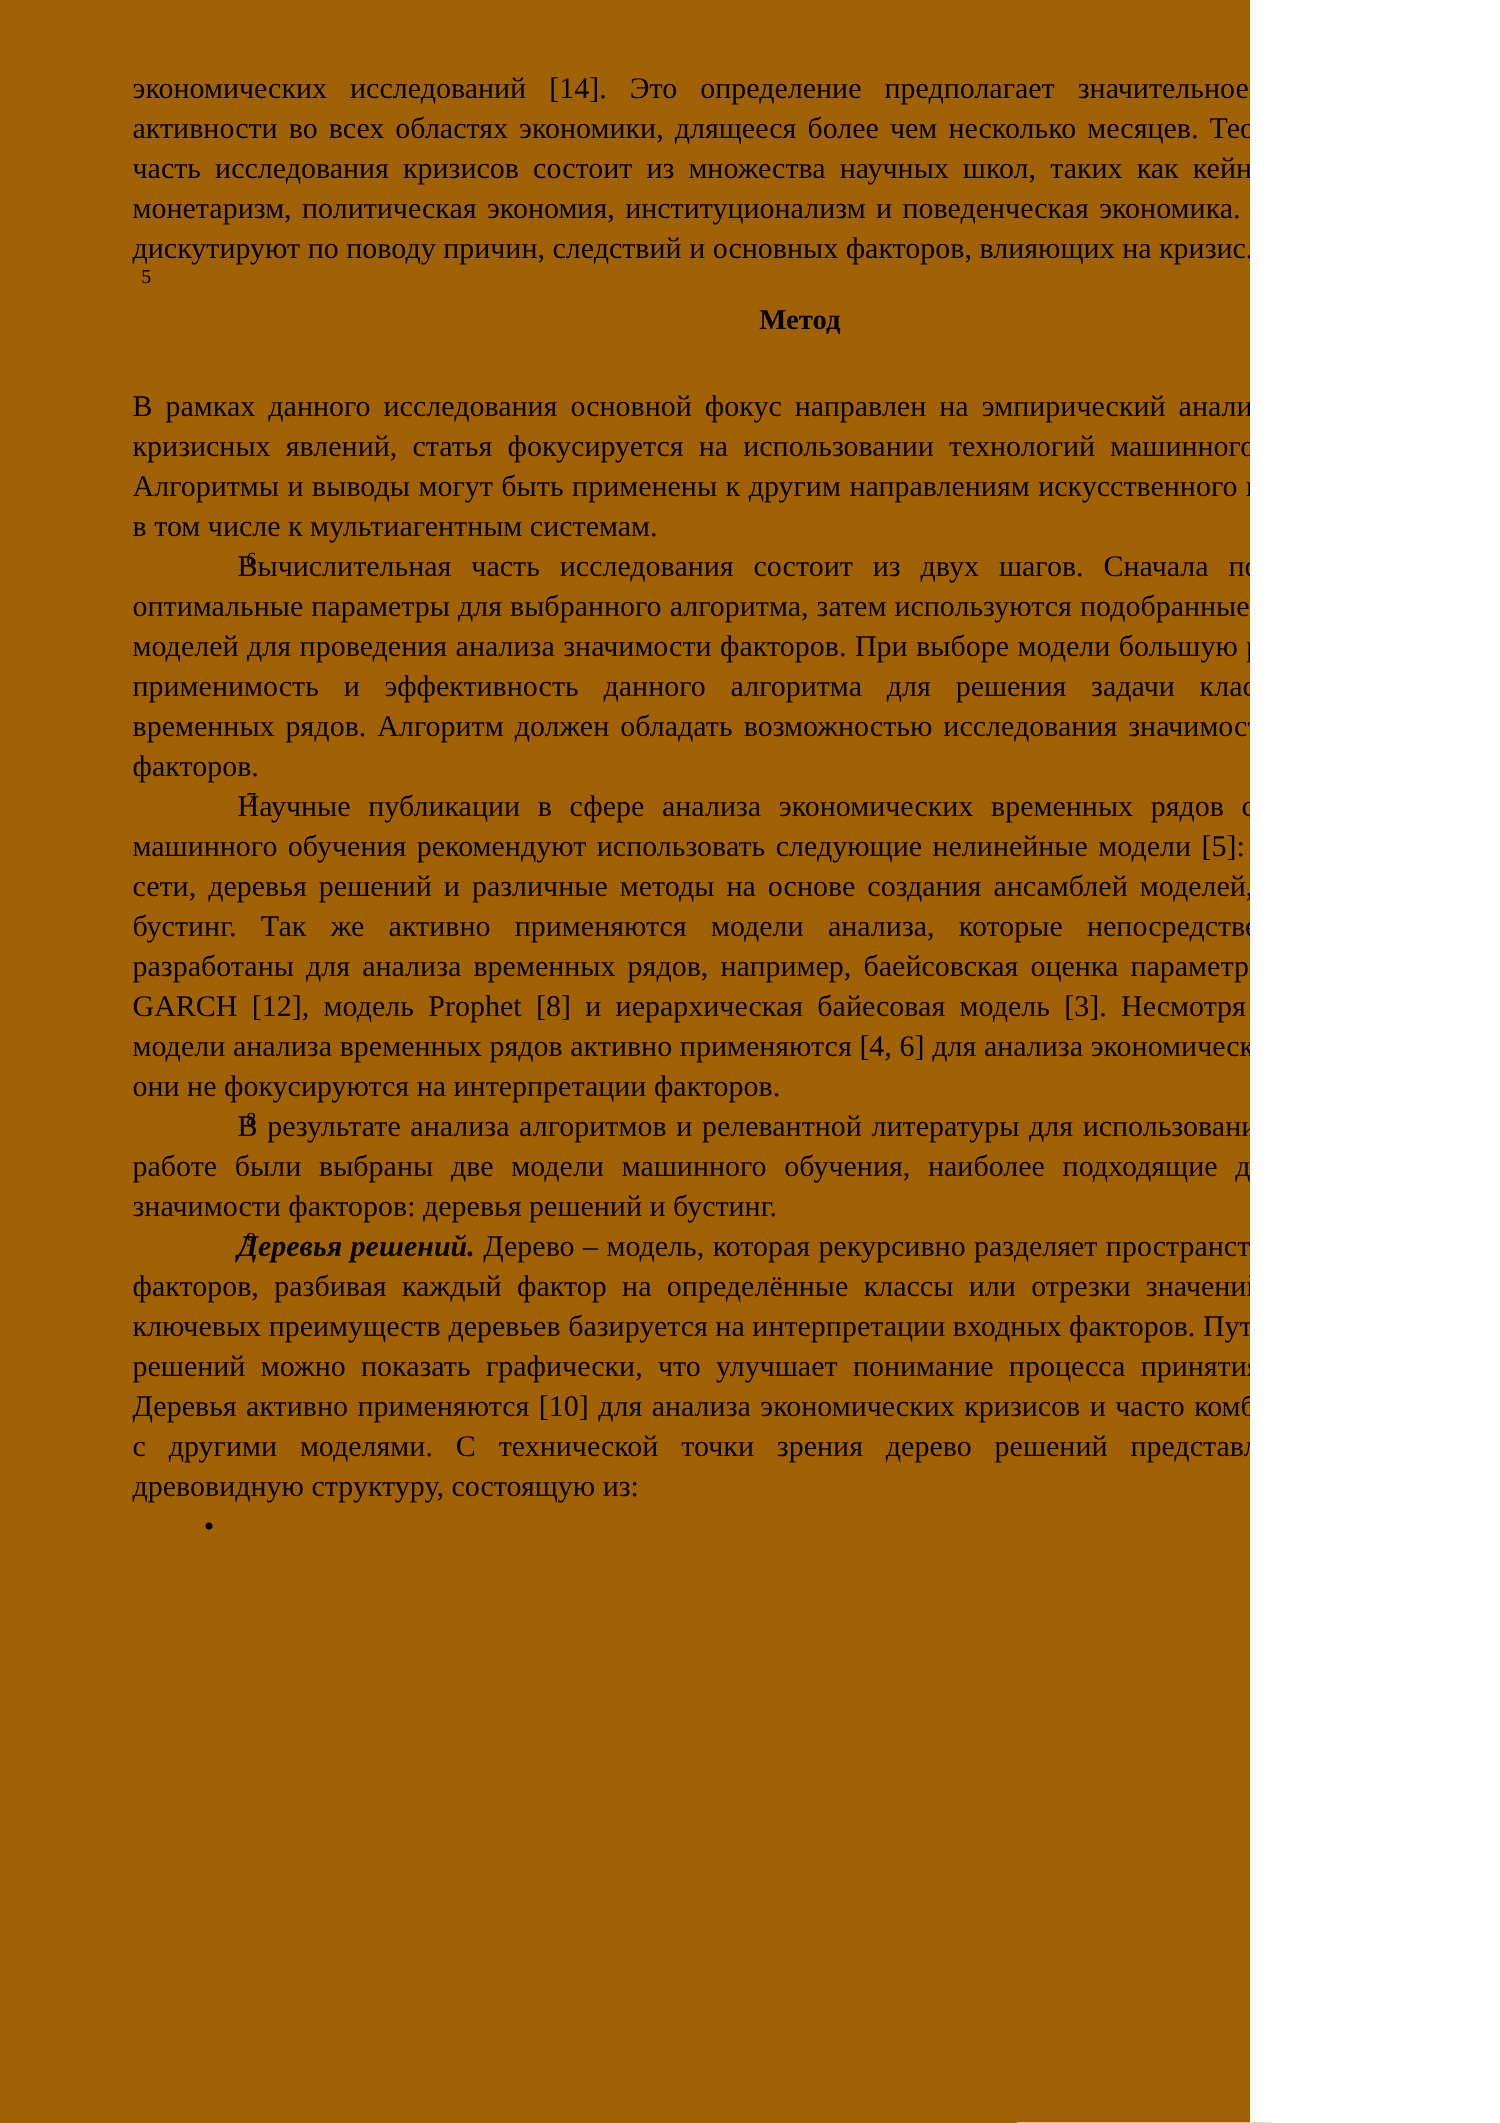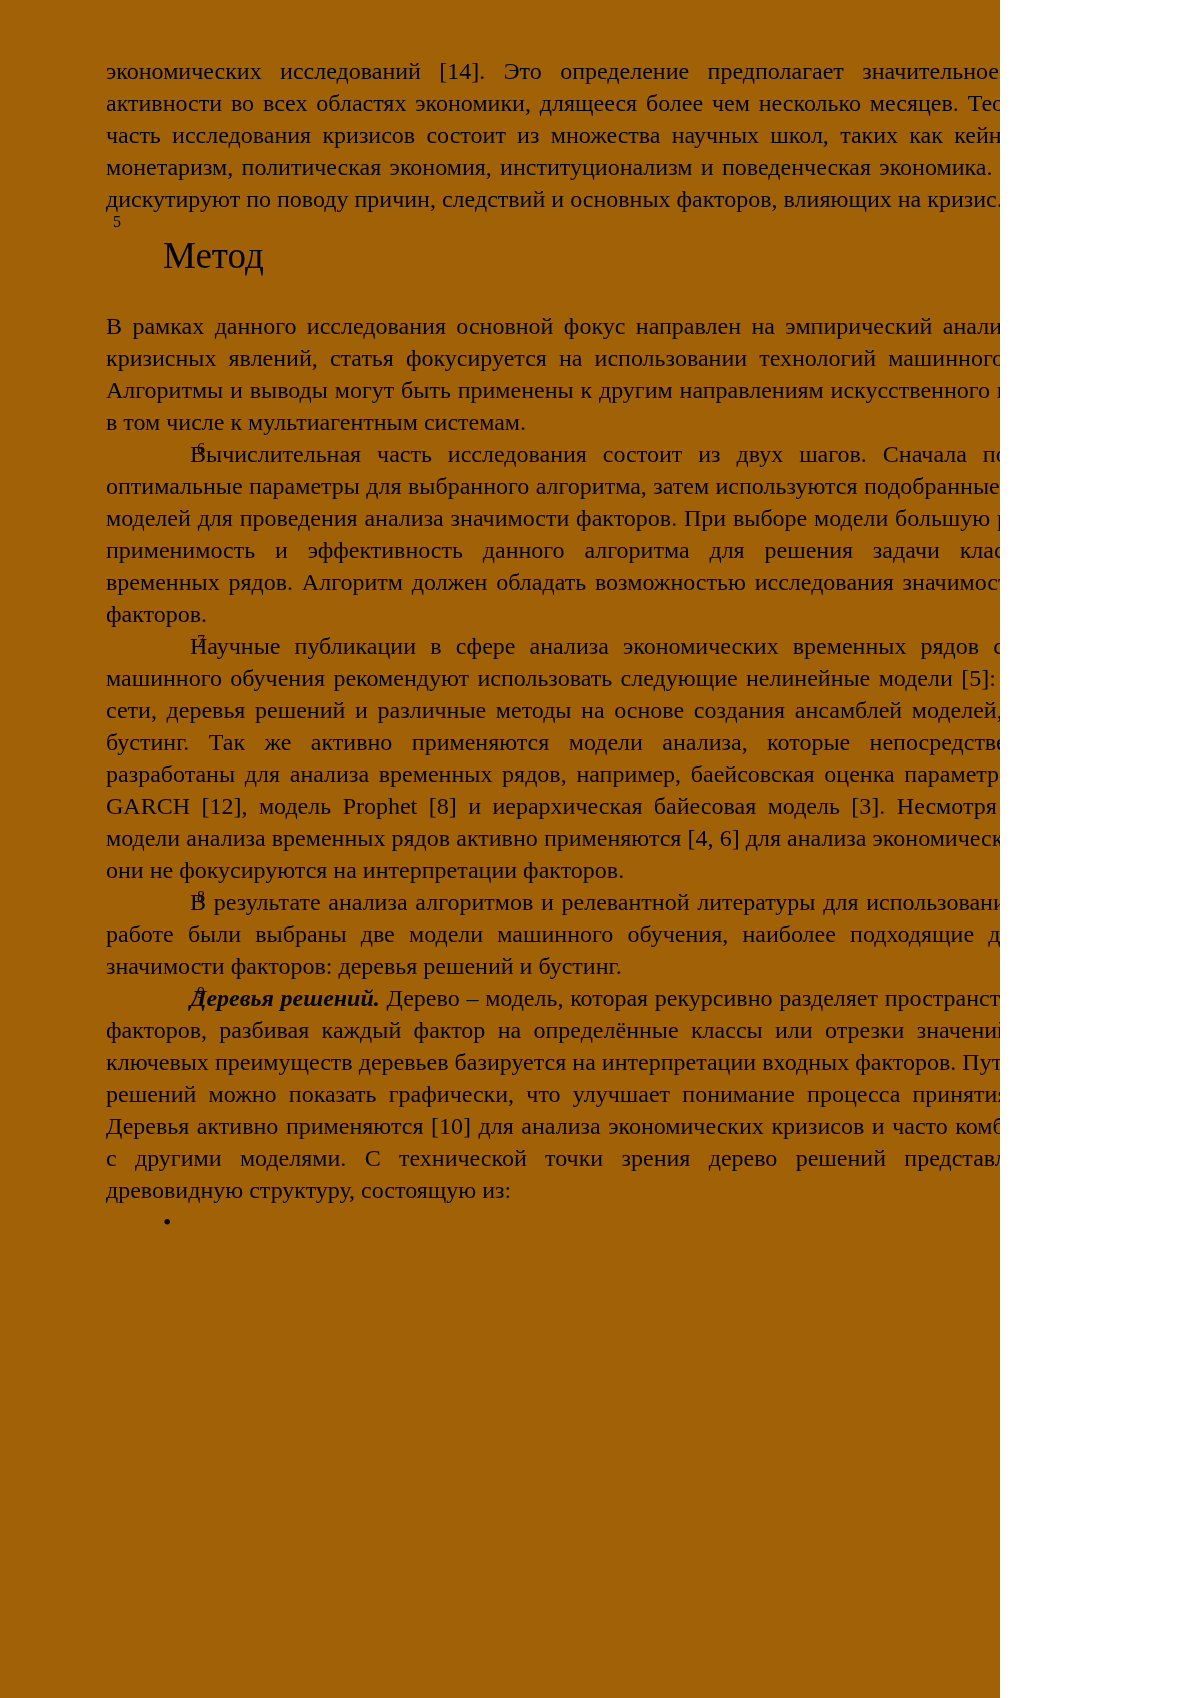--- a/index.html
+++ b/index.html
@@ -50,25 +50,26 @@
     position: relative;
     margin: 0 0 37px 0;
     padding-top: 24px;
   }
   .heading-block .para-num {
     top: -2px;
   }
   h2.section-title {
     margin: 0;
     padding-left: 57px;
-    font-size: 37px;
+    font-size: 23px;
     line-height: 34px;
-    font-weight: normal;
+    font-weight: bold;
     font-family: "Liberation Serif", "DejaVu Serif", serif;
     color: #000000;
+    text-align: center;
   }
   .bullet-item {
     position: relative;
     margin: 0 0 0 84px;
     text-indent: 65px;
     text-align: justify;
   }
   .bullet-dot {
     position: absolute;
     left: -27px;

